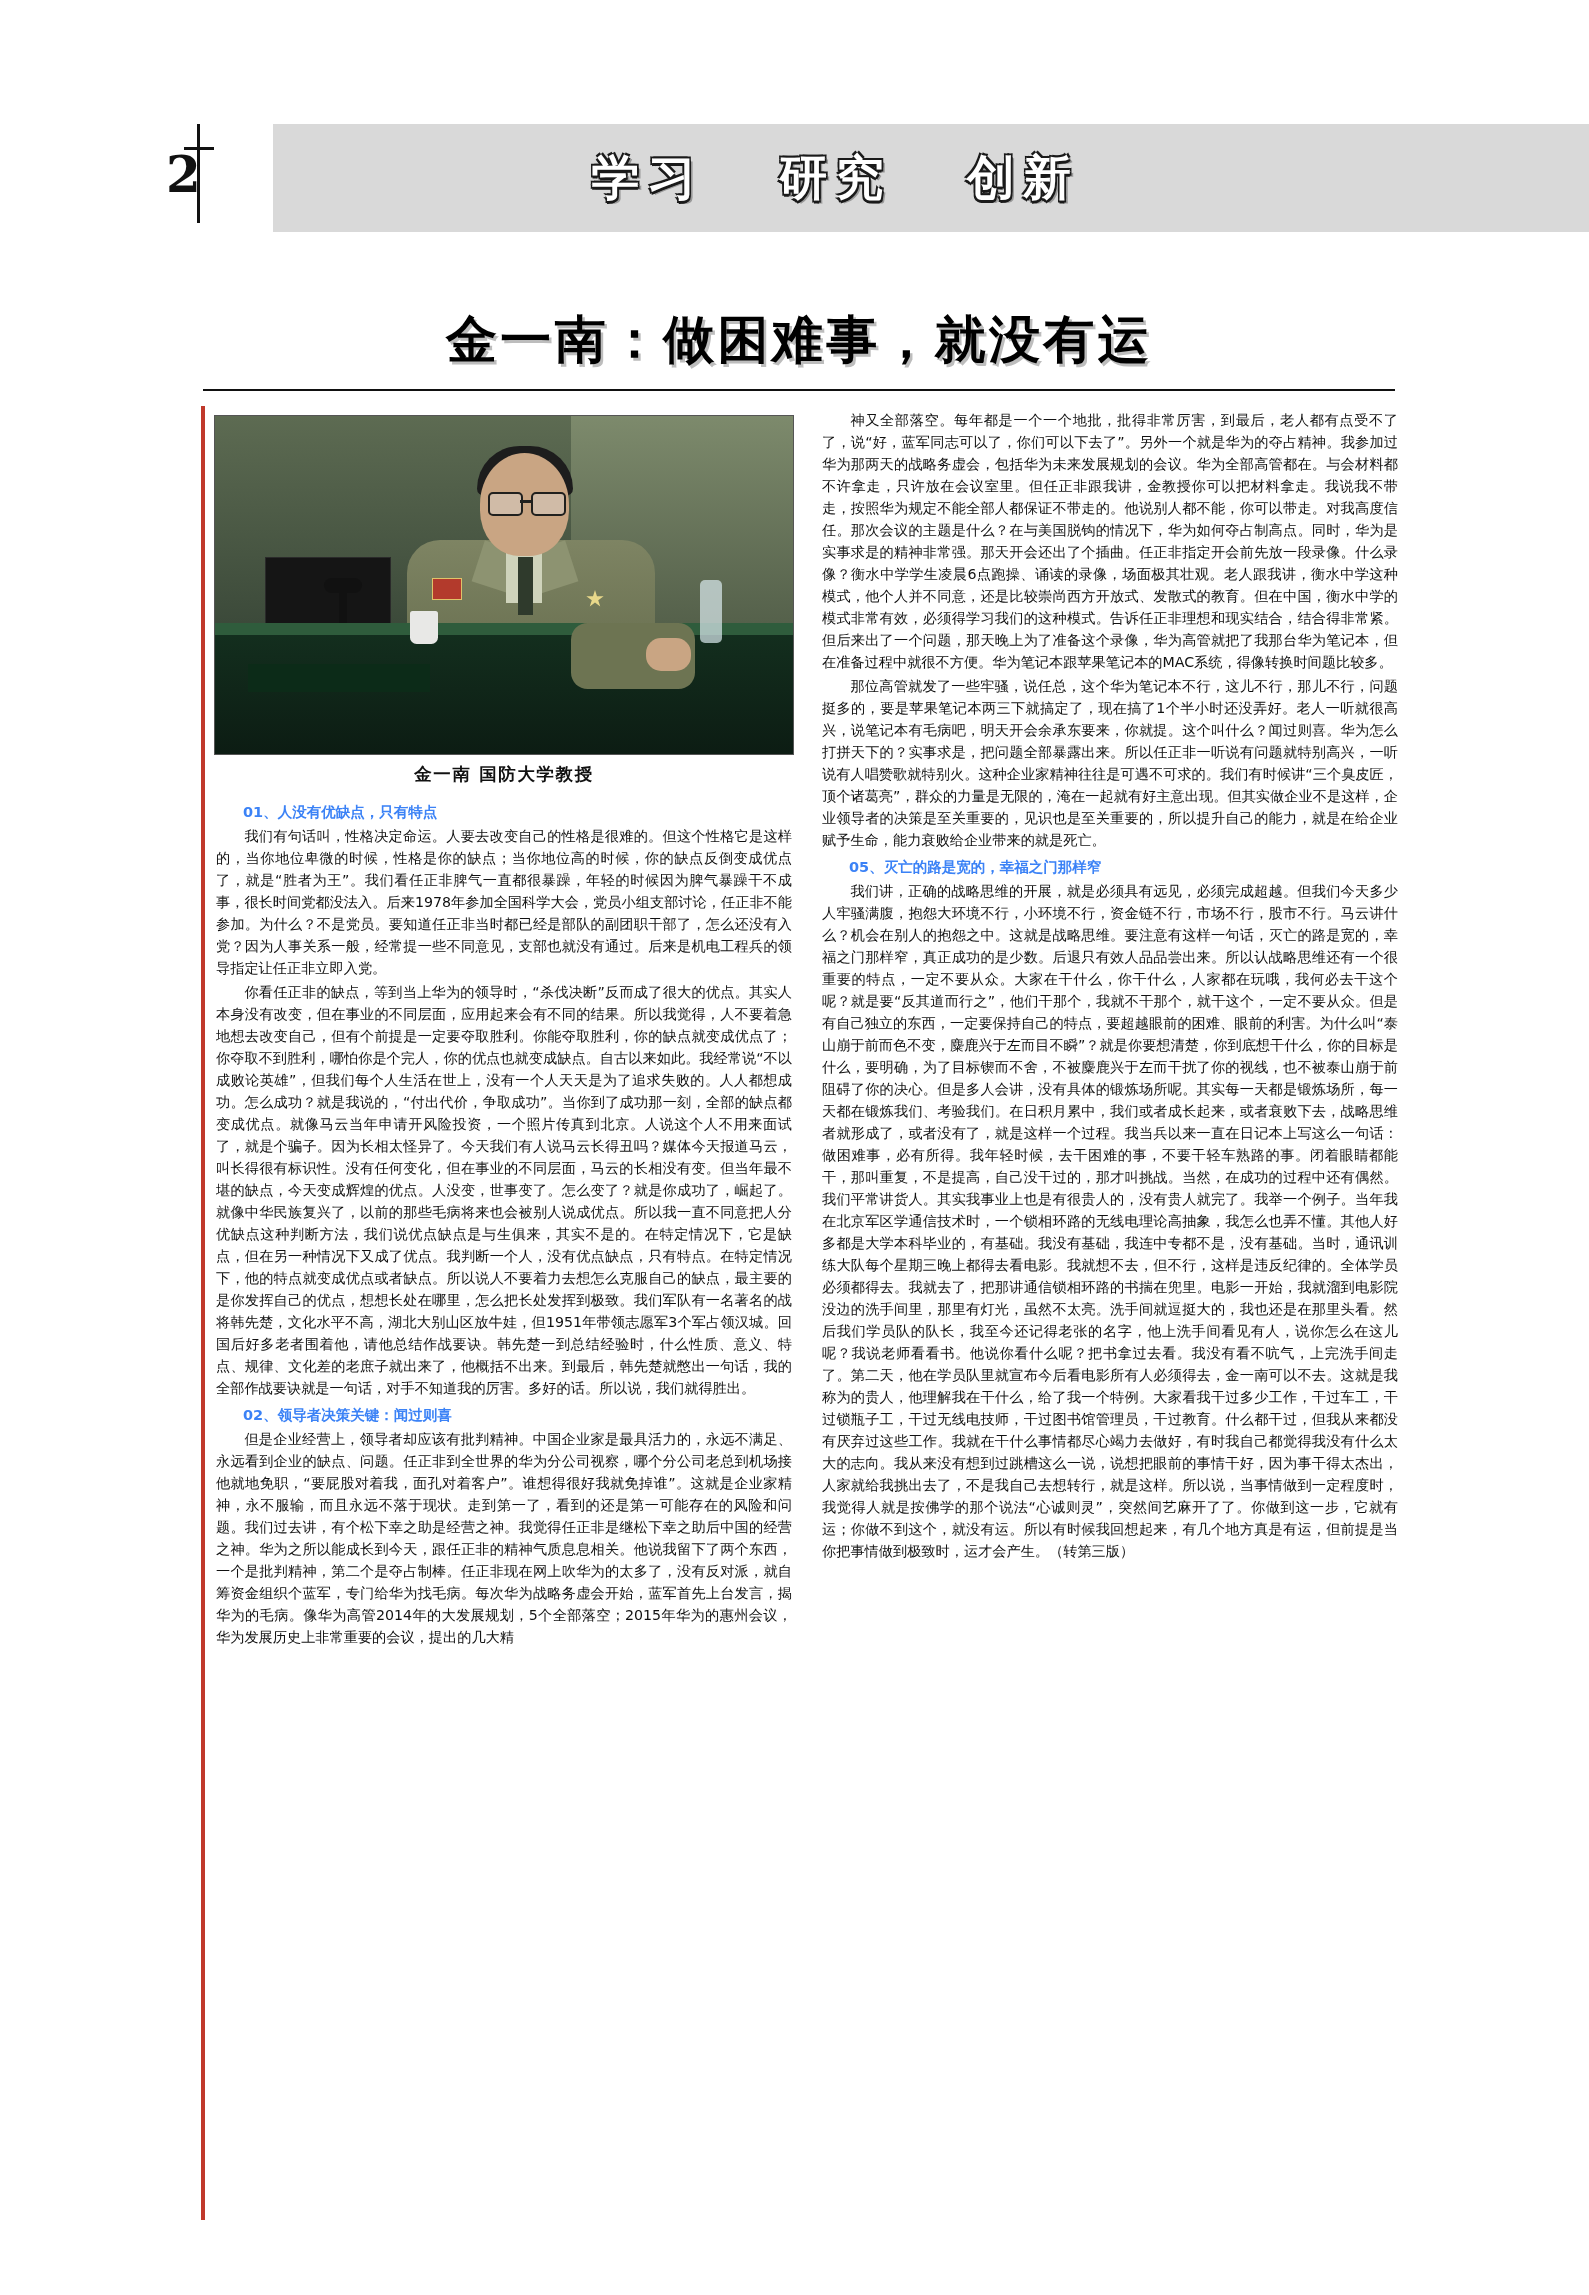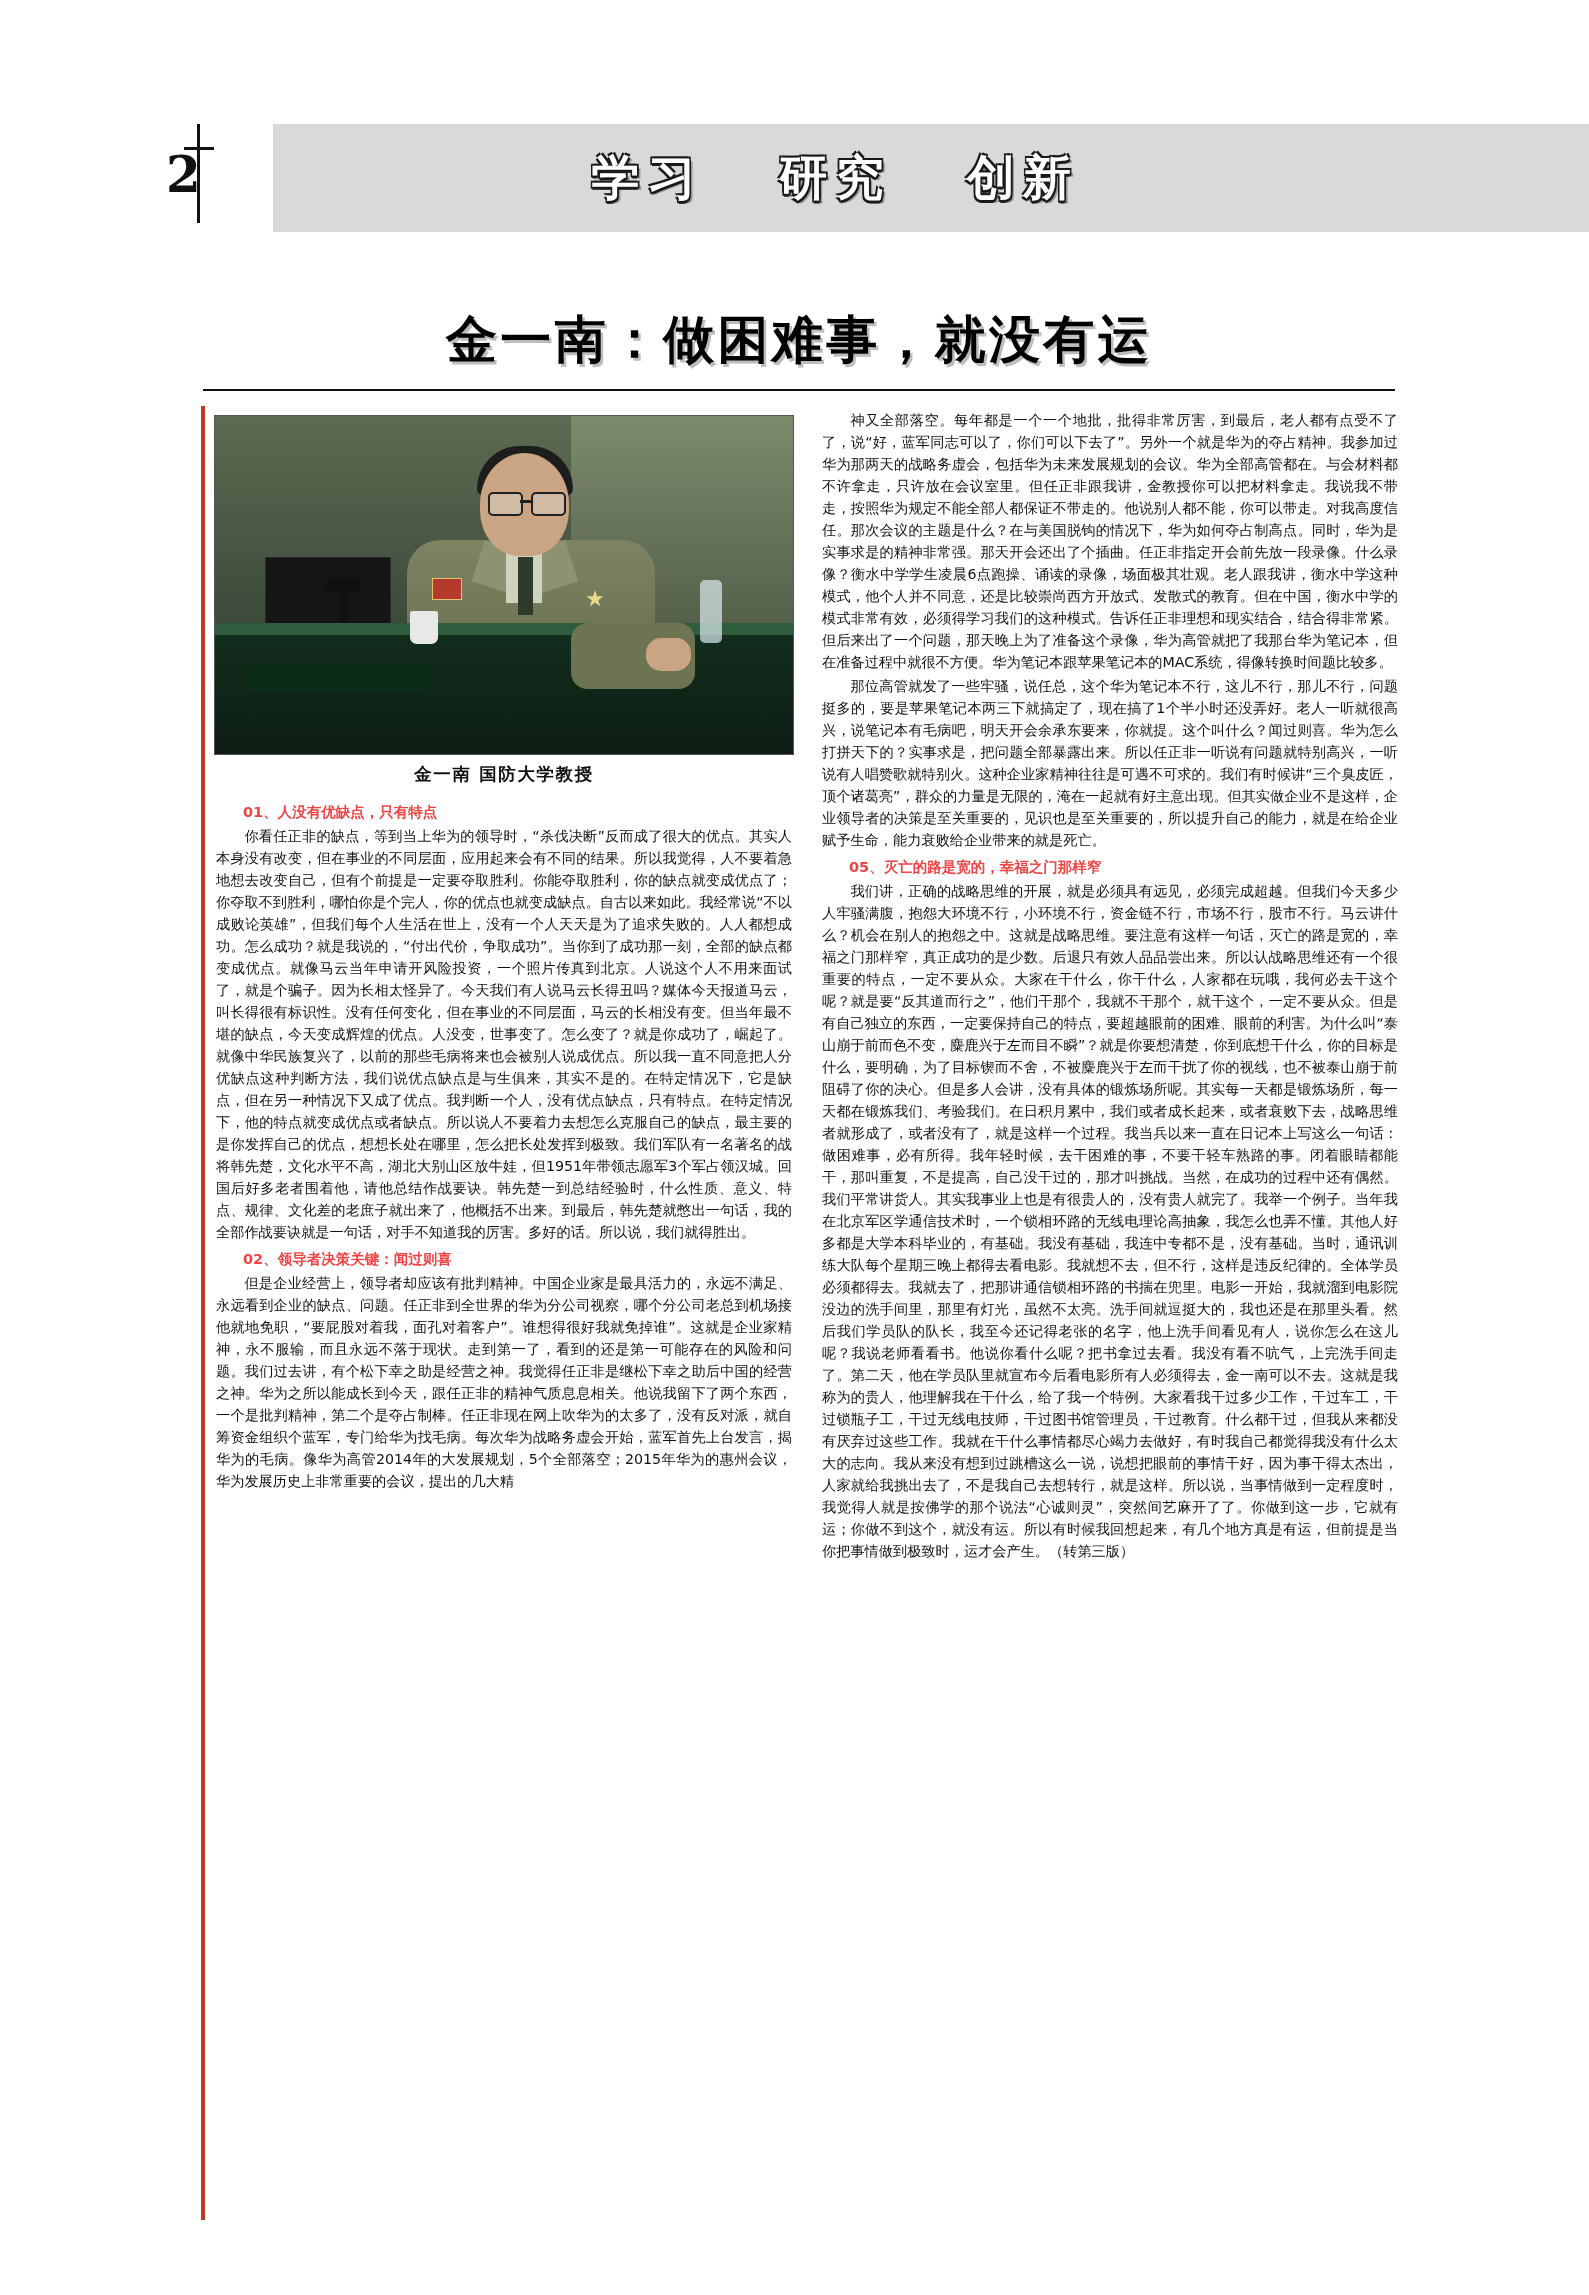--- a/index.html
+++ b/index.html
@@ -133,21 +133,21 @@
   }
   .col-left { left: 214px; }
   .col-right { left: 820px; }
 
   .col p {
     margin: 2px;
     text-indent: 2em;
   }
   .sub-head {
     margin: 5px 0 1.7px 0;
-    color: #ef4444;
+    color: #3b82f6;
     font-weight: bold;
     font-size: 14.5px;
     text-indent: 2em;
   }
 
   
   .photo-wrap {
     float: left;
     width: 580px;
     margin: 8px 0 5px 0;
@@ -319,20 +319,21 @@
         <div class="ph-hand"></div>
         <div class="ph-cup"></div>
         <div class="ph-bottle"></div>
         <div class="ph-nameplate"></div>
       </div>
       <div class="photo-caption">金一南  国防大学教授</div>
     </div>
     <div class="clear"></div>
 
     <div class="sub-head">01、人没有优缺点，只有特点</div>
+    <p>我们有句话叫，性格决定命运。人要去改变自己的性格是很难的。但这个性格它是这样的，当你地位卑微的时候，性格是你的缺点；当你地位高的时候，你的缺点反倒变成优点了，就是“胜者为王”。我们看任正非脾气一直都很暴躁，年轻的时候因为脾气暴躁干不成事，很长时间党都没法入。后来1978年参加全国科学大会，党员小组支部讨论，任正非不能参加。为什么？不是党员。要知道任正非当时都已经是部队的副团职干部了，怎么还没有入党？因为人事关系一般，经常提一些不同意见，支部也就没有通过。后来是机电工程兵的领导指定让任正非立即入党。</p>
     <p>你看任正非的缺点，等到当上华为的领导时，“杀伐决断”反而成了很大的优点。其实人本身没有改变，但在事业的不同层面，应用起来会有不同的结果。所以我觉得，人不要着急地想去改变自己，但有个前提是一定要夺取胜利。你能夺取胜利，你的缺点就变成优点了；你夺取不到胜利，哪怕你是个完人，你的优点也就变成缺点。自古以来如此。我经常说“不以成败论英雄”，但我们每个人生活在世上，没有一个人天天是为了追求失败的。人人都想成功。怎么成功？就是我说的，“付出代价，争取成功”。当你到了成功那一刻，全部的缺点都变成优点。就像马云当年申请开风险投资，一个照片传真到北京。人说这个人不用来面试了，就是个骗子。因为长相太怪异了。今天我们有人说马云长得丑吗？媒体今天报道马云，叫长得很有标识性。没有任何变化，但在事业的不同层面，马云的长相没有变。但当年最不堪的缺点，今天变成辉煌的优点。人没变，世事变了。怎么变了？就是你成功了，崛起了。就像中华民族复兴了，以前的那些毛病将来也会被别人说成优点。所以我一直不同意把人分优缺点这种判断方法，我们说优点缺点是与生俱来，其实不是的。在特定情况下，它是缺点，但在另一种情况下又成了优点。我判断一个人，没有优点缺点，只有特点。在特定情况下，他的特点就变成优点或者缺点。所以说人不要着力去想怎么克服自己的缺点，最主要的是你发挥自己的优点，想想长处在哪里，怎么把长处发挥到极致。我们军队有一名著名的战将韩先楚，文化水平不高，湖北大别山区放牛娃，但1951年带领志愿军3个军占领汉城。回国后好多老者围着他，请他总结作战要诀。韩先楚一到总结经验时，什么性质、意义、特点、规律、文化差的老庶子就出来了，他概括不出来。到最后，韩先楚就憋出一句话，我的全部作战要诀就是一句话，对手不知道我的厉害。多好的话。所以说，我们就得胜出。</p>
 
     <div class="sub-head">02、领导者决策关键：闻过则喜</div>
     <p>但是企业经营上，领导者却应该有批判精神。中国企业家是最具活力的，永远不满足、永远看到企业的缺点、问题。任正非到全世界的华为分公司视察，哪个分公司老总到机场接他就地免职，“要屁股对着我，面孔对着客户”。谁想得很好我就免掉谁”。这就是企业家精神，永不服输，而且永远不落于现状。走到第一了，看到的还是第一可能存在的风险和问题。我们过去讲，有个松下幸之助是经营之神。我觉得任正非是继松下幸之助后中国的经营之神。华为之所以能成长到今天，跟任正非的精神气质息息相关。他说我留下了两个东西，一个是批判精神，第二个是夺占制棒。任正非现在网上吹华为的太多了，没有反对派，就自筹资金组织个蓝军，专门给华为找毛病。每次华为战略务虚会开始，蓝军首先上台发言，揭华为的毛病。像华为高管2014年的大发展规划，5个全部落空；2015年华为的惠州会议，华为发展历史上非常重要的会议，提出的几大精</p>
   </div>
 
   <div class="col col-right">
     <p>神又全部落空。每年都是一个一个地批，批得非常厉害，到最后，老人都有点受不了了，说“好，蓝军同志可以了，你们可以下去了”。另外一个就是华为的夺占精神。我参加过华为那两天的战略务虚会，包括华为未来发展规划的会议。华为全部高管都在。与会材料都不许拿走，只许放在会议室里。但任正非跟我讲，金教授你可以把材料拿走。我说我不带走，按照华为规定不能全部人都保证不带走的。他说别人都不能，你可以带走。对我高度信任。那次会议的主题是什么？在与美国脱钩的情况下，华为如何夺占制高点。同时，华为是实事求是的精神非常强。那天开会还出了个插曲。任正非指定开会前先放一段录像。什么录像？衡水中学学生凌晨6点跑操、诵读的录像，场面极其壮观。老人跟我讲，衡水中学这种模式，他个人并不同意，还是比较崇尚西方开放式、发散式的教育。但在中国，衡水中学的模式非常有效，必须得学习我们的这种模式。告诉任正非理想和现实结合，结合得非常紧。但后来出了一个问题，那天晚上为了准备这个录像，华为高管就把了我那台华为笔记本，但在准备过程中就很不方便。华为笔记本跟苹果笔记本的MAC系统，得像转换时间题比较多。</p>
     <p>那位高管就发了一些牢骚，说任总，这个华为笔记本不行，这儿不行，那儿不行，问题挺多的，要是苹果笔记本两三下就搞定了，现在搞了1个半小时还没弄好。老人一听就很高兴，说笔记本有毛病吧，明天开会余承东要来，你就提。这个叫什么？闻过则喜。华为怎么打拼天下的？实事求是，把问题全部暴露出来。所以任正非一听说有问题就特别高兴，一听说有人唱赞歌就特别火。这种企业家精神往往是可遇不可求的。我们有时候讲“三个臭皮匠，顶个诸葛亮”，群众的力量是无限的，淹在一起就有好主意出现。但其实做企业不是这样，企业领导者的决策是至关重要的，见识也是至关重要的，所以提升自己的能力，就是在给企业赋予生命，能力衰败给企业带来的就是死亡。</p>
 

